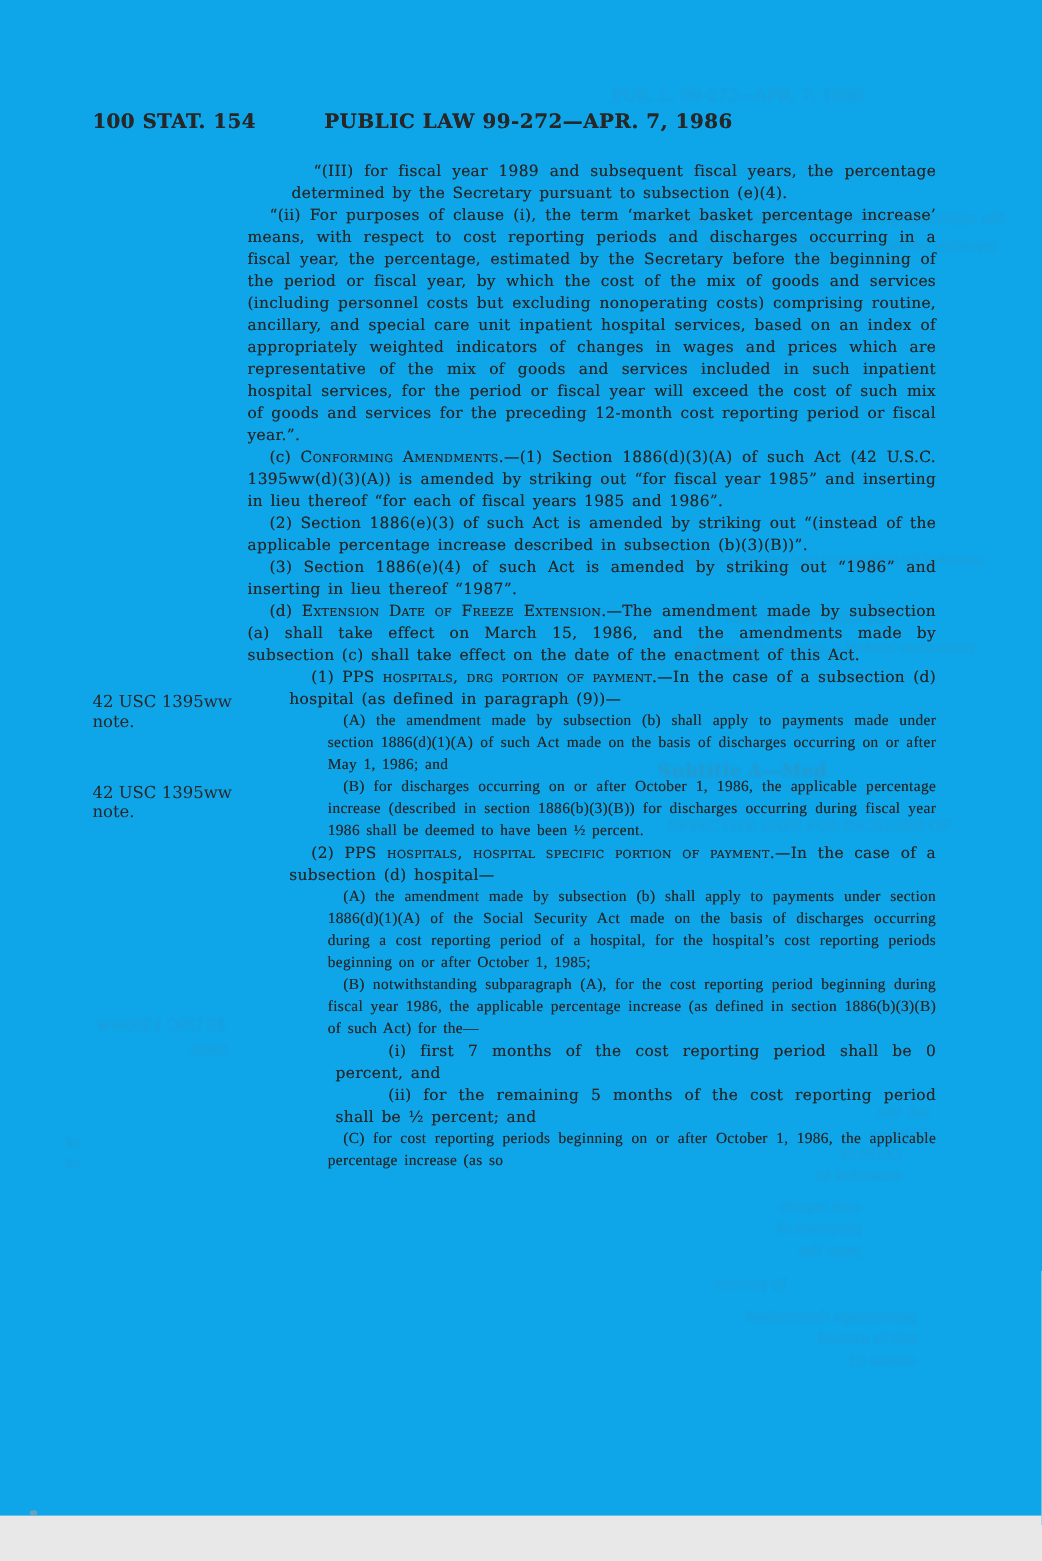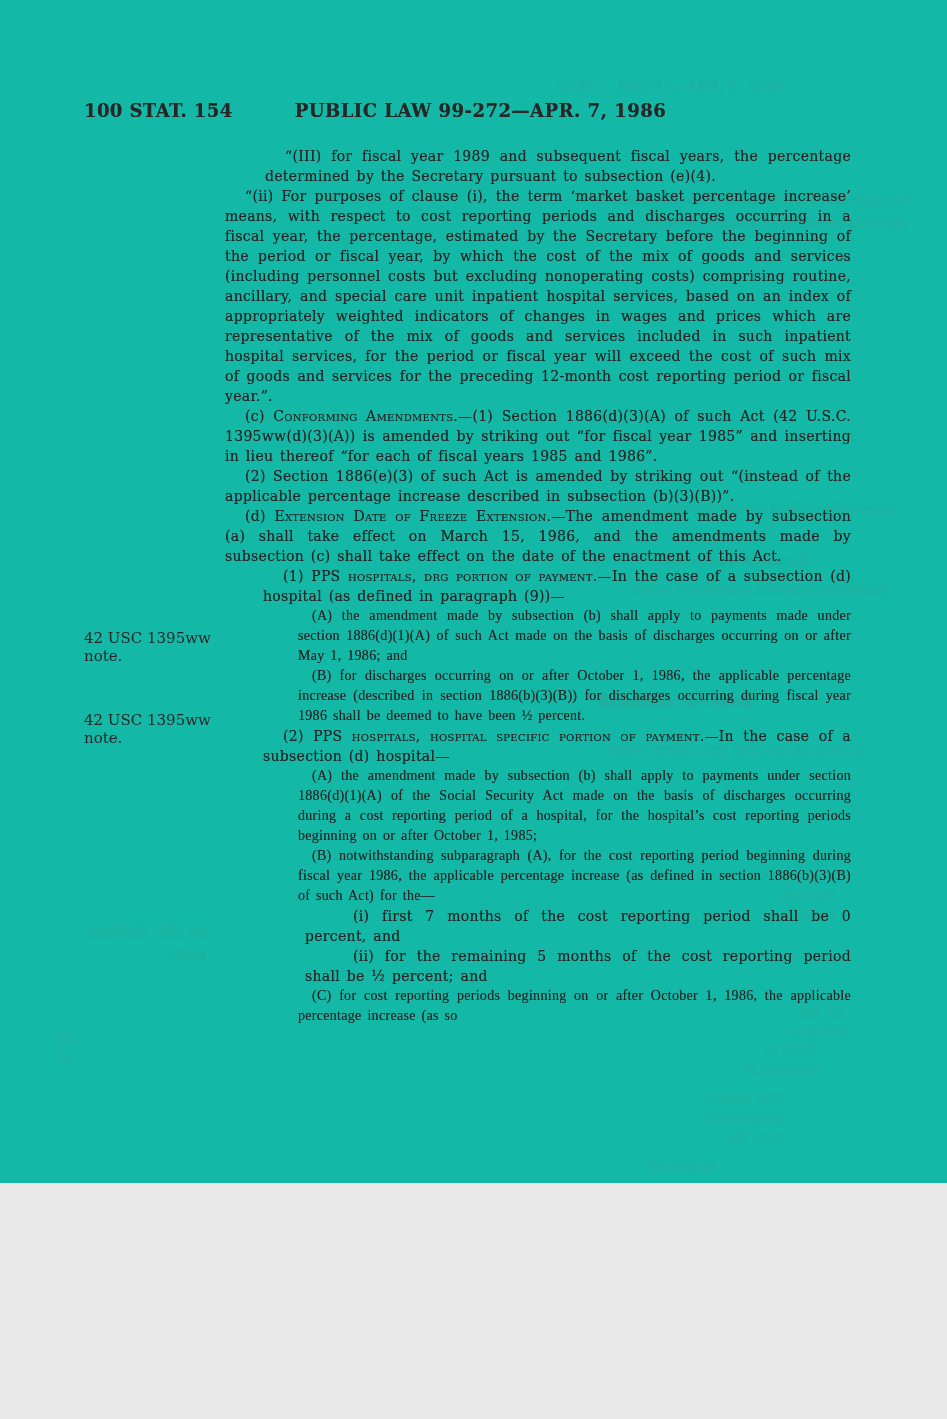--- a/index.html
+++ b/index.html
@@ -1,18 +1,18 @@
 <!DOCTYPE html>
 <html><head>
 <meta charset="utf-8">
 <style>
   html,body { margin:0; padding:0; background:#e8e8e8; }
   .page {
-    position:relative; width:947px; height:1183px; margin:0 auto;
-    background:#14b8a6; overflow:hidden;
+    position:relative; width:947px; height:1378px; margin:0 auto;
+    background:#0ea5e9; overflow:hidden;
     font-family:"DejaVu Serif","Liberation Serif",serif;
     color:#272727;
   }
   .header-stat {
     position:absolute; left:84px; top:100px;
     font-size:18px; font-weight:bold; letter-spacing:0.4px;
     text-shadow:0 0 0.5px rgba(30,30,30,.75);
   }
   .header-law {
     position:absolute; left:0; top:100px; width:947px; text-align:center;
@@ -95,20 +95,21 @@
   <div class="margin-note note-2">
     <div>42 USC 1395ww</div>
     <div>note.</div>
   </div>
 
   <div class="body-col">
     <p class="q2"><span>“(III) for fiscal year 1989 and subsequent fiscal years, the percentage determined by the Secretary pursuant to subsection (e)(4).</span></p>
     <p class="l0"><span>“(ii) For purposes of clause (i), the term ‘market basket percentage increase’ means, with respect to cost reporting periods and discharges occurring in a fiscal year, the percentage, estimated by the Secretary before the beginning of the period or fiscal year, by which the cost of the mix of goods and services (including personnel costs but excluding nonoperating costs) comprising routine, ancillary, and special care unit inpatient hospital services, based on an index of appropriately weighted indicators of changes in wages and prices which are representative of the mix of goods and services included in such inpatient hospital services, for the period or fiscal year will exceed the cost of such mix of goods and services for the preceding 12-month cost reporting period or fiscal year.”.</span></p>
     <p class="l0"><span>(c) </span><span class="sc">Conforming Amendments</span><span>.—(1) Section 1886(d)(3)(A) of such Act (42 U.S.C. 1395ww(d)(3)(A)) is amended by striking out “for fiscal year 1985” and inserting in lieu thereof “for each of fiscal years 1985 and 1986”.</span></p>
     <p class="l0"><span>(2) Section 1886(e)(3) of such Act is amended by striking out “(instead of the applicable percentage increase described in subsection (b)(3)(B))”.</span></p>
+    <p class="l0"><span>(3) Section 1886(e)(4) of such Act is amended by striking out “1986” and inserting in lieu thereof “1987”.</span></p>
     <p class="l0"><span>(d) </span><span class="sc">Extension Date of Freeze Extension</span><span>.—The amendment made by subsection (a) shall take effect on March 15, 1986, and the amendments made by subsection (c) shall take effect on the date of the enactment of this Act.</span></p>
     <p class="l1"><span>(1) </span><span class="sc">PPS hospitals, drg portion of payment</span><span>.—In the case of a subsection (d) hospital (as defined in paragraph (9))—</span></p>
     <p class="l2"><span>(A) the amendment made by subsection (b) shall apply to payments made under section 1886(d)(1)(A) of such Act made on the basis of discharges occurring on or after May 1, 1986; and</span></p>
     <p class="l2"><span>(B) for discharges occurring on or after October 1, 1986, the applicable percentage increase (described in section 1886(b)(3)(B)) for discharges occurring during fiscal year 1986 shall be deemed to have been ½ percent.</span></p>
     <p class="l1"><span>(2) </span><span class="sc">PPS hospitals, hospital specific portion of payment</span><span>.—In the case of a subsection (d) hospital—</span></p>
     <p class="l2"><span>(A) the amendment made by subsection (b) shall apply to payments under section 1886(d)(1)(A) of the Social Security Act made on the basis of discharges occurring during a cost reporting period of a hospital, for the hospital’s cost reporting periods beginning on or after October 1, 1985;</span></p>
     <p class="l2"><span>(B) notwithstanding subparagraph (A), for the cost reporting period beginning during fiscal year 1986, the applicable percentage increase (as defined in section 1886(b)(3)(B) of such Act) for the—</span></p>
     <p class="l3"><span>(i) first 7 months of the cost reporting period shall be 0 percent, and</span></p>
     <p class="l3"><span>(ii) for the remaining 5 months of the cost reporting period shall be ½ percent; and</span></p>
     <p class="l2"><span>(C) for cost reporting periods beginning on or after October 1, 1986, the applicable percentage increase (as so</span></p>

